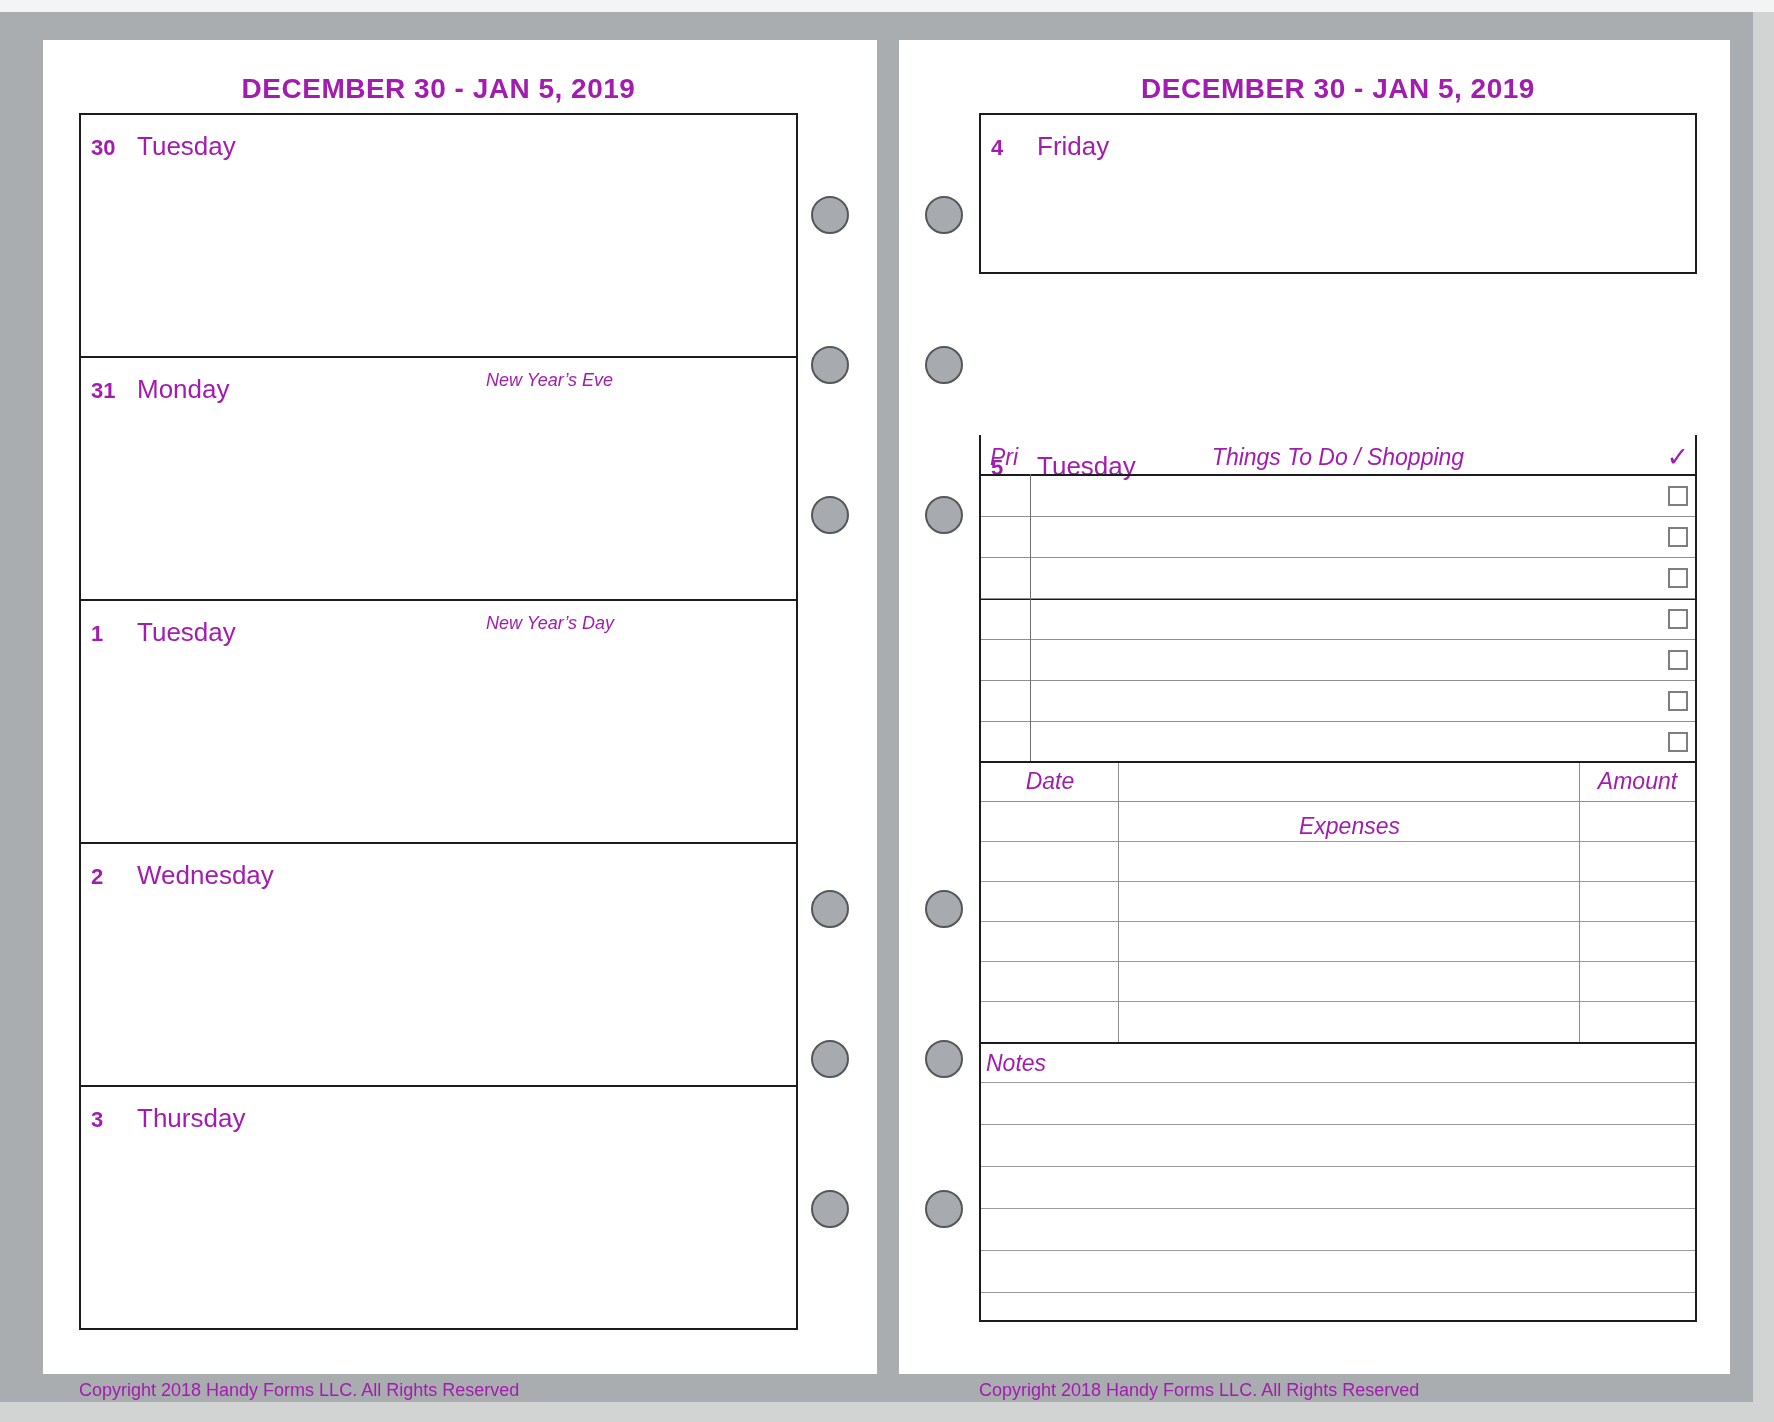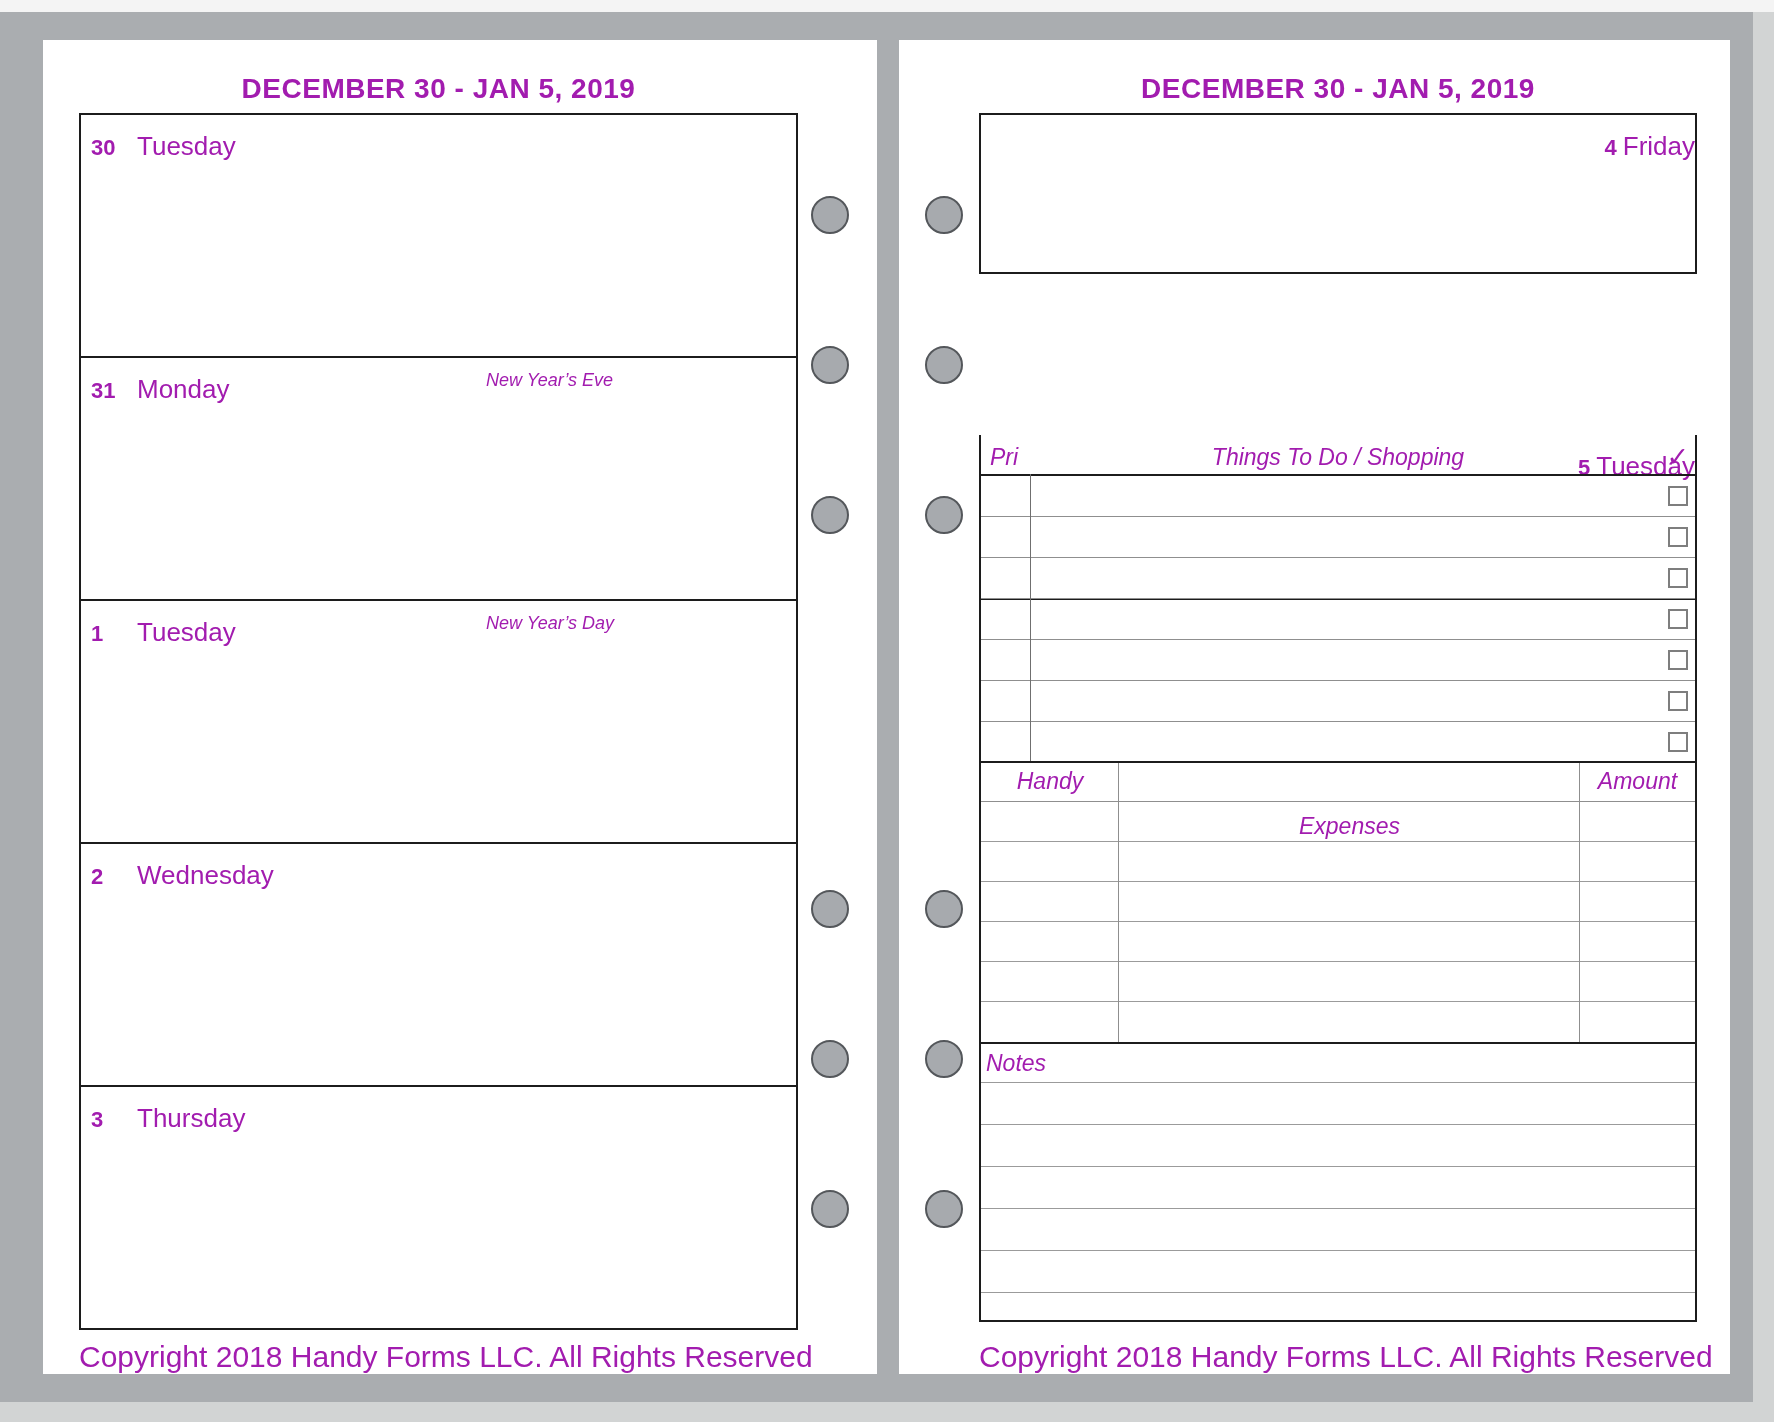--- a/index.html
+++ b/index.html
@@ -26,21 +26,21 @@
   .holiday{position:absolute;left:405px;top:12px;font-style:italic;font-size:18px;white-space:nowrap;}
 
   
   .sec{position:absolute;left:80px;width:718px;box-sizing:border-box;border:2px solid #1c1c1c;}
   .sec.no-top{border-top:none;}
   .sec-friday{top:73px;height:161px;}
   .sec-saturday{top:234px;height:165px;}
   .sec-todo{top:399px;height:324px;}
   .sec-expenses{top:723px;height:281px;}
   .sec-notes{top:1004px;height:278px;}
-  .rp-day{padding:16px 0 0 4px;box-sizing:border-box;position:relative;text-align:right;}
+  .rp-day{padding:16px 0 0 10px;box-sizing:border-box;position:relative;}
 
   .todo-header{position:relative;height:37px;border-bottom:2px solid #1c1c1c;box-sizing:border-box;}
   .todo-pri{position:absolute;left:9px;top:5px;font-style:italic;font-size:23px;}
   .todo-title{position:absolute;left:0;right:0;top:5px;text-align:center;font-style:italic;font-size:23px;}
   .todo-check{position:absolute;right:6px;top:2px;font-size:27px;font-weight:bold;}
   .todo-rows{position:relative;}
   .todo-row{position:relative;height:41px;box-sizing:border-box;}
   .todo-row:not(:last-child){border-bottom:1px solid #8f8f8f;}
   .todo-row:last-child{height:39px;}
   .todo-checkbox{position:absolute;right:7px;top:50%;margin-top:-10px;width:16px;height:16px;
@@ -55,21 +55,21 @@
   .exp-h.date{width:138px;}
   .exp-h.expenses{width:461px;margin-top:45px;}
   .exp-h.amount{flex:1;}
   .exp-row{height:40px;box-sizing:border-box;}
   .exp-row:not(:last-child){border-bottom:1px solid #9b9b9b;}
 
   .notes-label{position:absolute;left:5px;top:6px;font-style:italic;font-size:23px;}
   .note-line{box-sizing:border-box;border-bottom:1px solid #9b9b9b;height:42px;}
   .note-line.first{height:39px;}
 
-  .copyright{position:absolute;top:1300px;text-align:center;font-size:30px;white-space:nowrap;}
+  .copyright{position:absolute;top:1340px;font-size:18px;white-space:nowrap;}
   .page.left .copyright{left:36px;width:719px;}
   .page.right .copyright{left:80px;width:718px;}
 
   .hole{position:absolute;width:38px;height:38px;border-radius:50%;
         background:#a7aaae;border:2px solid #54575b;box-sizing:border-box;}
 </style>
 </head>
 <body>
 
 <div id="canvas">
@@ -128,21 +128,21 @@
             <span class="todo-checkbox"></span>
           </div>
         </div>
       <div class="pri-divider"></div>
     </div>
 
     <div class="sec sec-expenses no-top">
       <div class="exp-divider d1"></div>
       <div class="exp-divider d2"></div>
       <div class="exp-header">
-        <div class="exp-h date">Handy</div>
+        <div class="exp-h date">Date</div>
         <div class="exp-h expenses">Expenses</div>
         <div class="exp-h amount">Amount</div>
       </div>
       <div id="exp-rows">
           <div class="exp-row"></div>
           <div class="exp-row"></div>
           <div class="exp-row"></div>
           <div class="exp-row"></div>
           <div class="exp-row"></div>
           <div class="exp-row"></div>

